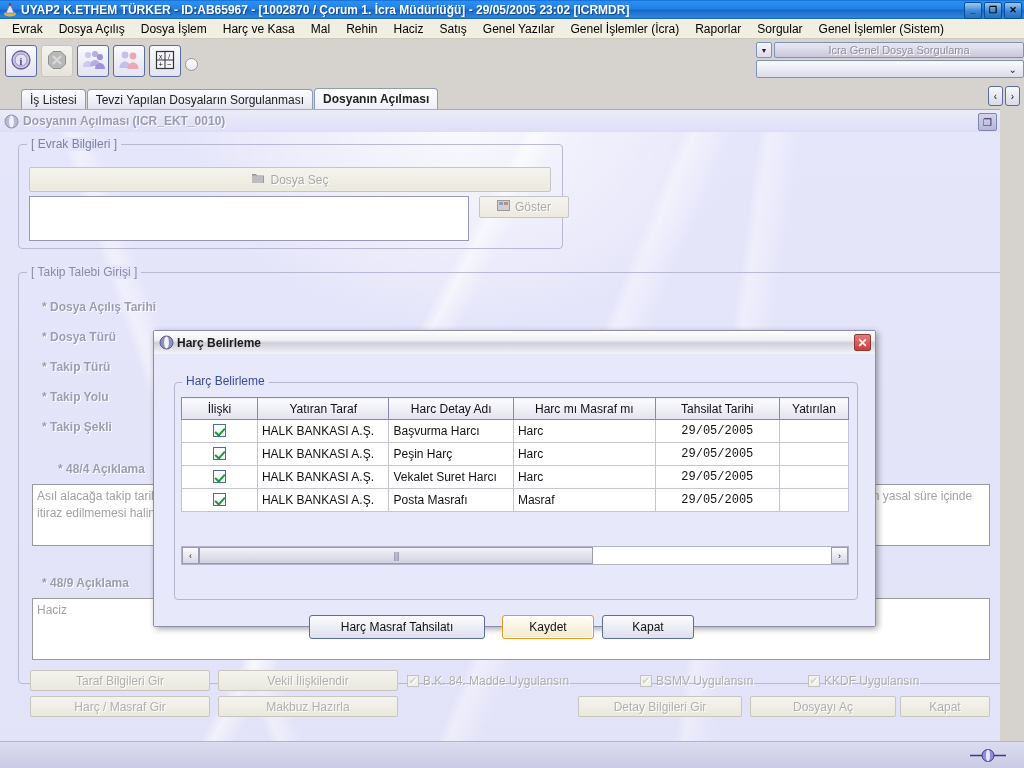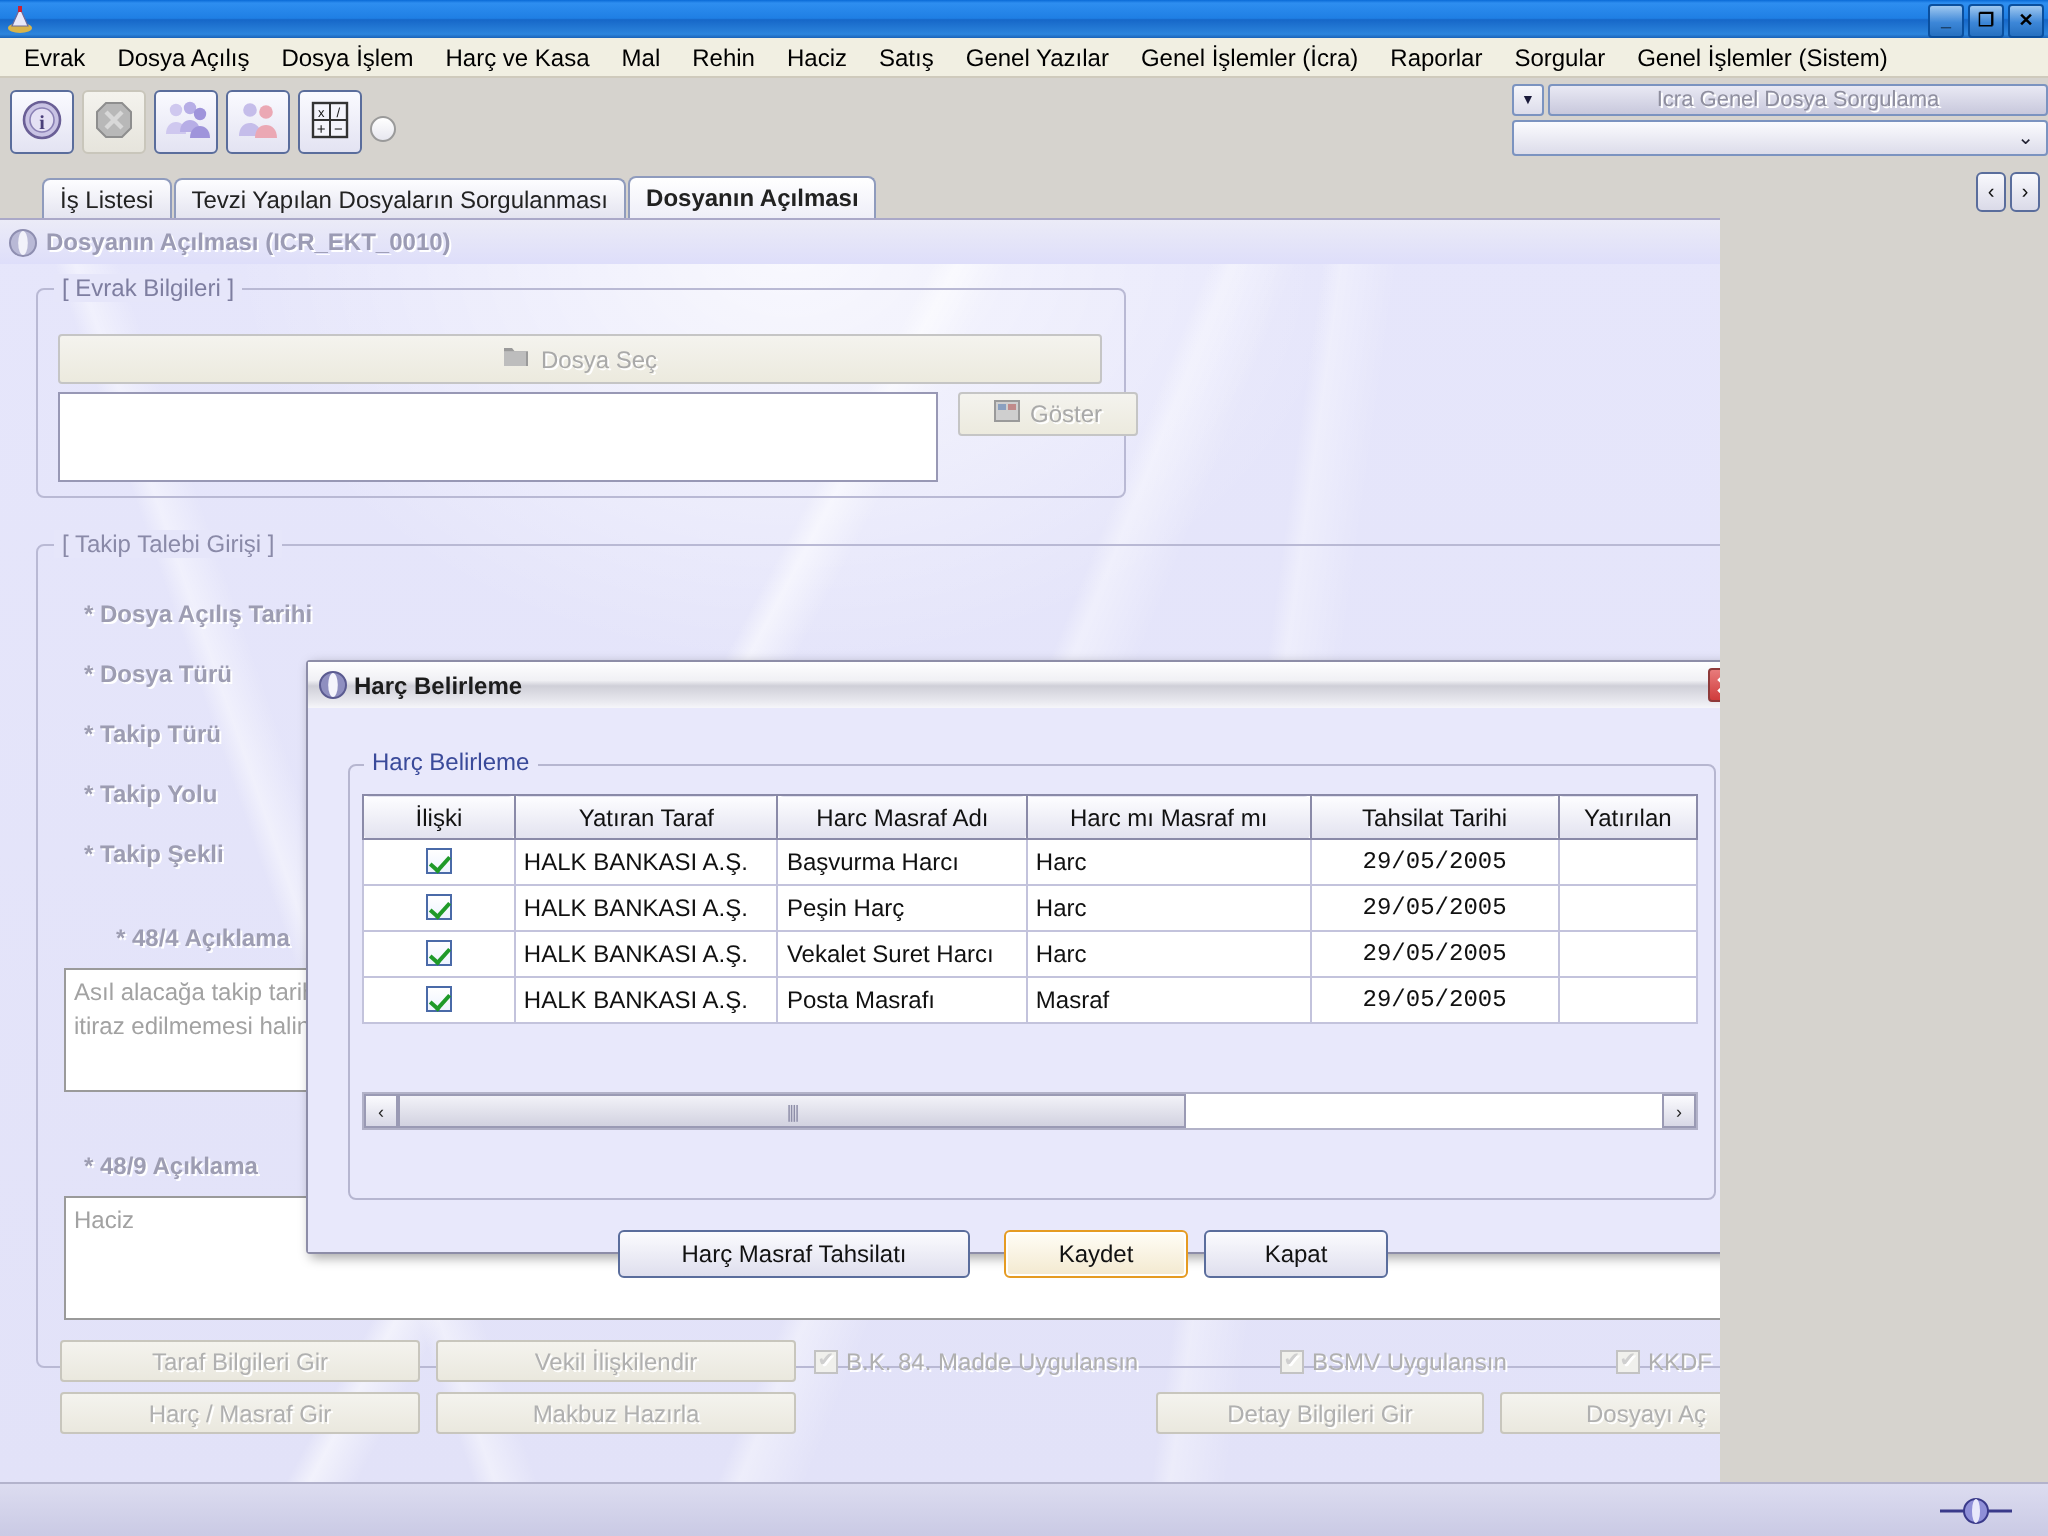--- a/index.html
+++ b/index.html
@@ -95,21 +95,21 @@
   }
   .tab-nav{position:absolute;right:4px;top:86px;display:flex;gap:2px;}
   .tab-nav .nb{
     width:15px;height:20px;border:1px solid #5a6d9c;border-radius:3px;box-sizing:border-box;
     background:linear-gradient(to bottom,#f8f8fc,#dadae8);
     display:flex;align-items:center;justify-content:center;font-size:10px;color:#111;
   }
 
   
   .iframe-win{
-    position:absolute;left:0;top:109px;width:860px;height:632px;
+    position:absolute;left:0;top:109px;width:1000px;height:632px;
     background:#14532d;border-top:1px solid #aaa8c8;overflow:hidden;
   }
   .iframe-bg{
     position:absolute;inset:0;
     background:
       linear-gradient(118deg,rgba(255,255,255,0) 40%,rgba(255,255,255,.55) 41%,rgba(255,255,255,0) 43%),
       linear-gradient(112deg,rgba(255,255,255,0) 55%,rgba(255,255,255,.4) 56%,rgba(255,255,255,0) 59%),
       linear-gradient(71deg,rgba(255,255,255,0) 22%,rgba(255,255,255,.45) 23%,rgba(255,255,255,0) 25%),
       linear-gradient(98deg,rgba(255,255,255,0) 70%,rgba(255,255,255,.35) 71%,rgba(255,255,255,0) 74%),
       radial-gradient(ellipse 400px 300px at 46% 2%,rgba(255,255,255,.75),rgba(255,255,255,0) 70%),
@@ -292,20 +292,21 @@
 <div id="app">
 
   <div class="titlebar">
     <span class="tb-icon">
       <svg width="16" height="16" viewBox="0 0 16 16">
         <ellipse cx="8" cy="12" rx="6" ry="2.5" fill="#d8b44a"></ellipse>
         <path d="M8 2 L12 11 L4 11 Z" fill="#e8e8f8" stroke="#6a6a9a" stroke-width=".6"></path>
         <rect x="7" y="1" width="2" height="3" fill="#c23"></rect>
       </svg>
     </span>
+    <span class="tb-text">UYAP2   K.ETHEM TÜRKER - ID:AB65967 - [1002870 / Çorum 1. İcra Müdürlüğü] - 29/05/2005 23:02 [ICRMDR]</span>
     <div class="tb-btns">
       <div class="tb-btn">_</div>
       <div class="tb-btn">❐</div>
       <div class="tb-btn">✕</div>
     </div>
   </div>
 
   <div class="menubar">
     <div class="menuitem">Evrak</div>
     <div class="menuitem">Dosya Açılış</div>
@@ -502,21 +503,21 @@
                   <col style="width:132px">
                   <col style="width:125px">
                 <col style="width:146px">
                   <col style="width:126px">
                   <col style="width:70px">
               </colgroup>
               <thead>
                 <tr>
                   <th>İlişki</th>
                   <th>Yatıran Taraf</th>
-                  <th>Harc Masraf Adı</th>
+                  <th>Harc Detay Adı</th>
                   <th>Harc mı Masraf mı</th>
                   <th>Tahsilat Tarihi</th>
                   <th>Yatırılan</th>
                 </tr>
               </thead>
               <tbody>
                 <tr>
                   <td class="c-center"><span class="cellchk"></span></td>
                   <td>HALK BANKASI A.Ş.</td>
                   <td>Başvurma Harcı</td>

